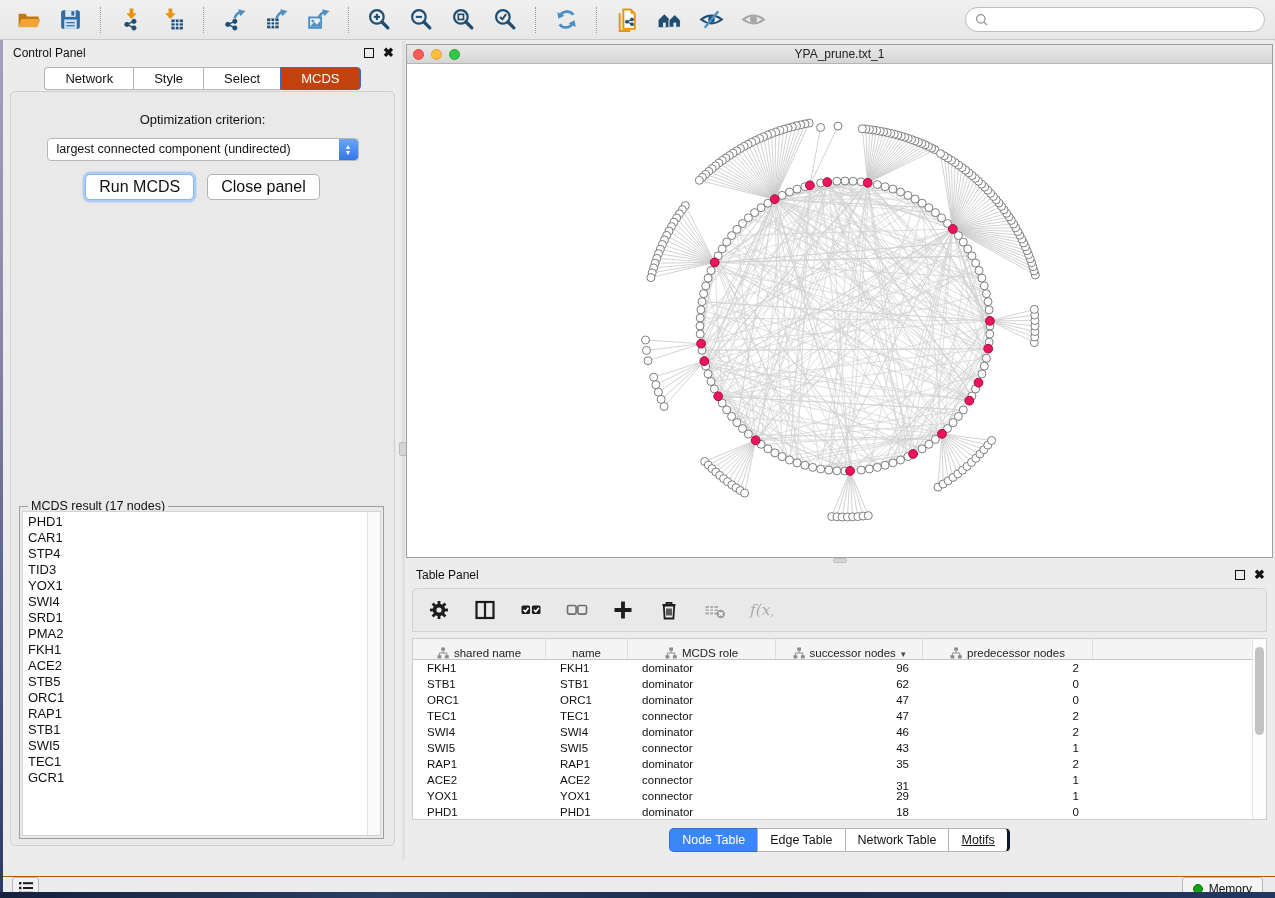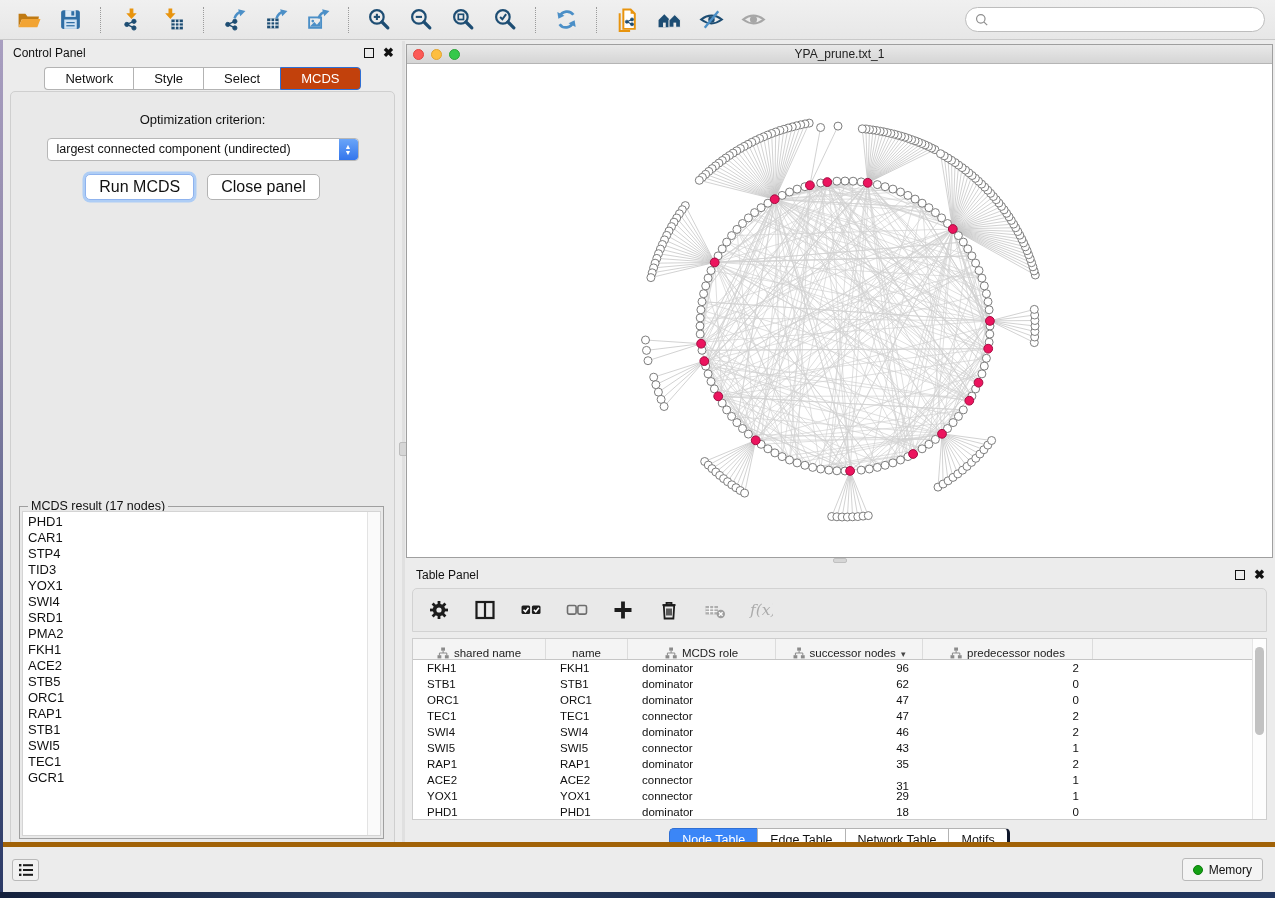--- a/index.html
+++ b/index.html
@@ -114,22 +114,22 @@
     background:#c2c2c2; border-radius:5px; cursor:pointer; }
 
   .tbl-tabs { position:absolute; left:0; right:0; bottom:8px; display:flex; justify-content:center; }
   .tbl-tab { font-size:12.5px; padding:4px 12px; background:#fff; border:1px solid #b3b3b3;
     border-right:none; color:#111; cursor:pointer; }
   .tbl-tab:first-child { border-radius:5px 0 0 5px; }
   .tbl-tab:last-child { border-right:3px solid #0f172a; border-radius:0 5px 5px 0;text-decoration:underline; }
   .tbl-tab.active { background:#3b86f7; border-color:#2f6fd4; color:#fff; }
 
   
-  .statusbar { position:absolute; left:0; bottom:6px; width:1275px; height:50px;
-    background:#ececec; border-top:5px solid #a16207; display:flex; align-items:center; padding:0 12px; }
+  .statusbar { position:absolute; left:0; bottom:6px; width:1275px; height:16px;
+    background:#ececec; border-top:1px solid #a16207; display:flex; align-items:flex-start; padding:0 12px; }
   .status-list-btn { width:27px; height:22px; background:#f2f2f2; border:1px solid #b9b9b9;
     border-radius:3px; display:flex; align-items:center; justify-content:center; cursor:pointer; }
   .status-list-btn svg { width:16px; height:14px; }
   .status-spacer { flex:1; }
   .memory-btn { display:flex; align-items:center; gap:6px; height:23px; padding:0 10px;
     background:#f4f4f4; border:1px solid #b9b9b9; border-radius:3px; font-size:12px; color:#111; cursor:pointer; }
   .mem-dot { width:10px; height:10px; border-radius:50%; background:#15a115; border:1px solid #0c7d0c; }
 </style>
 </head>
 <body>

